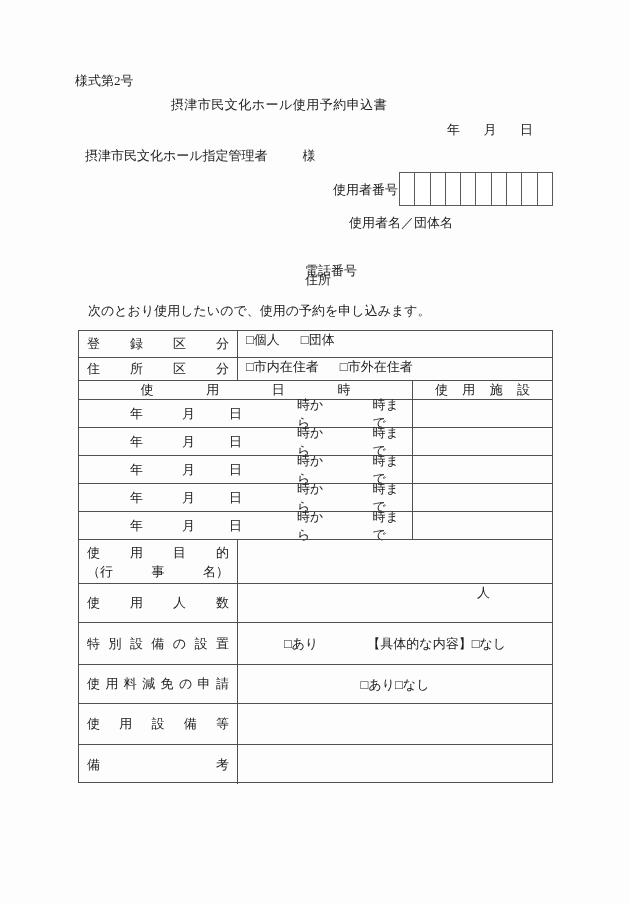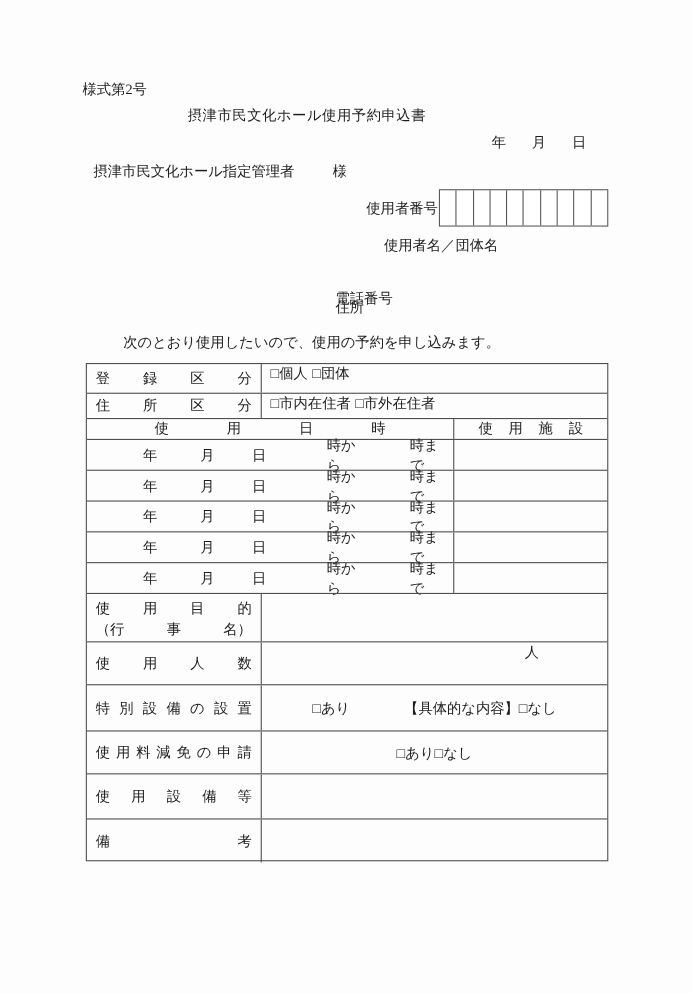--- a/index.html
+++ b/index.html
@@ -26,39 +26,39 @@
   .usernum-label{left:333px;top:181px;}
   .usernum-grid{
     left:399px;top:172px;width:154px;height:34px;
     display:flex;border:1px solid #5a5a5a;box-sizing:border-box;background:#fff;
   }
   .usernum-cell{flex:1;border-left:1px solid #5a5a5a;}
   .usernum-cell:first-child{border-left:none;}
   .username-label{left:305px;top:214px;margin-left:44px;}
   .address-label{left:305px;top:239px;margin-top:32px;}
   .phone-label{left:305px;top:262px;}
-  .intro-line{left:88px;top:302px;margin-left:24px;}
+  .intro-line{left:88px;top:302px;}
 
   
   .form-table{
     left:78px;top:330px;width:475px;height:453px;
     border:1px solid #4f4f4f;box-sizing:border-box;
     display:flex;flex-direction:column;background:#fdfdfd;
   }
   .trow{display:flex;box-sizing:border-box;border-top:1px solid #4f4f4f;flex:0 0 auto;}
   .trow:first-child{border-top:none;}
   .label-cell{
     width:159px;flex:0 0 159px;box-sizing:border-box;
     border-right:1px solid #4f4f4f;
     padding:0 8px;display:flex;flex-direction:column;justify-content:center;
   }
   .value-cell{flex:1;box-sizing:border-box;padding:0 8px;display:flex;}
   .value-cell.multiline{flex-direction:row;align-items:stretch;justify-content:center;padding-top:2px;padding-bottom:2px;}
   .opt-line{display:flex;align-items:center;line-height:19px;}
-  .gap13{margin-left:4px;}
+  .gap13{margin-left:21px;}
   
   .dt-left{width:334px;flex:0 0 334px;box-sizing:border-box;border-right:1px solid #4f4f4f;
     display:flex;align-items:center;}
   .dt-right{flex:1;}
   .hdr-datetime{width:210px;margin:0 auto;}
   .hdr-facility{width:95px;margin:0 auto;}
   .dt-y{margin-left:51px;}
   .dt-m{margin-left:39px;}
   .dt-d{margin-left:34px;}
   .dt-from{margin-left:27px;padding-left:28px;}

